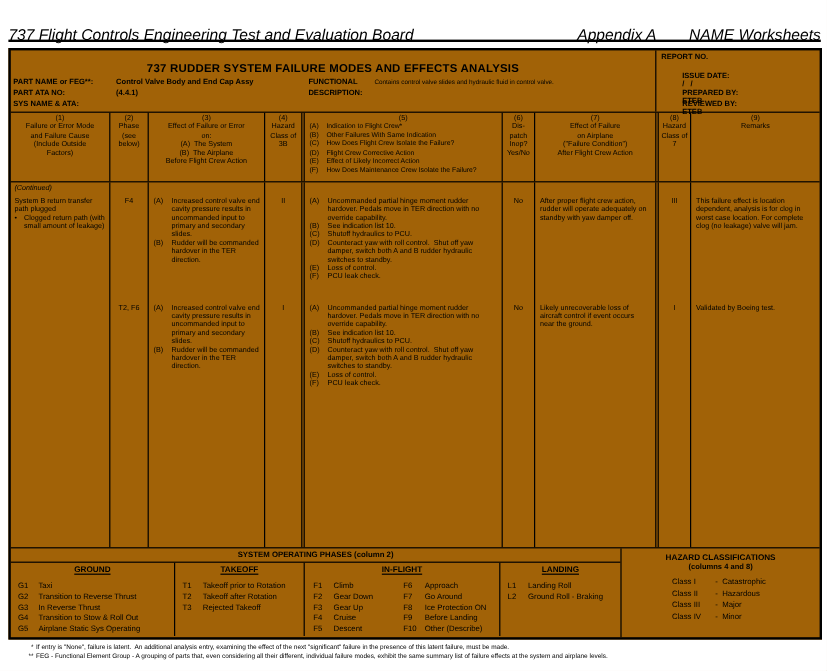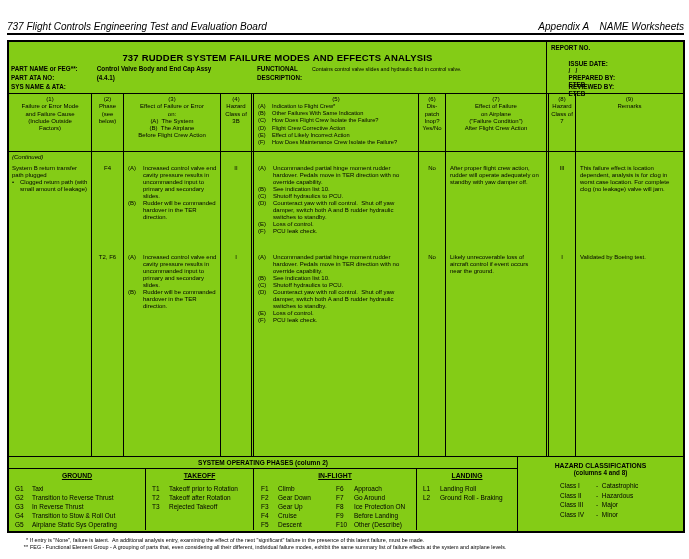--- a/index.html
+++ b/index.html
@@ -1,26 +1,26 @@
 <!DOCTYPE html>
 <html><head>
 <meta charset="utf-8">
 <style>
   * { margin:0; padding:0; box-sizing:border-box; }
   html,body { background:#fff; }
   body { width:689px; height:559px; font-family:"Liberation Sans", sans-serif; color:#000; }
   .page { position:relative; width:689px; height:559px; background:#fff; overflow:hidden; }
 
   
-  .page-header-row { position:absolute; left:7px; right:5px; top:21px; display:flex; justify-content:space-between; font-style:italic; font-size:10px; }
-  .ph-right span { margin-left:8px; }
+  .page-header-row { position:absolute; left:7px; right:5px; top:21px; display:flex; justify-content:space-between; font-style:italic; font-size:13px; }
+  .ph-right span { margin-left:24px; }
   .header-rule { position:absolute; left:7px; right:5px; top:33px; border-top:2px solid #000; }
 
   
-  .sheet { position:absolute; left:7px; top:40px; width:678px; height:493px; border:2px solid #000; background:#84cc16; }
+  .sheet { position:absolute; left:7px; top:40px; width:678px; height:493px; border:2px solid #000; background:#a16207; }
 
   
   .title-block { height:52px; border-bottom:1px solid #000; display:flex; position:relative; }
   .tb-left { flex:1; position:relative; }
   .tb-title { position:absolute; top:10px; left:0; width:100%; text-align:center; font-weight:bold; font-size:9.5px; letter-spacing:.2px; }
   .tb-abs { position:absolute; font-size:6.3px; font-weight:bold; white-space:nowrap; }
   .tb-label { display:inline-block; width:84px; }
   .tb-funcval { position:absolute; top:24px; left:303px; width:220px; font-size:5.3px; font-weight:normal; white-space:normal; }
   .tb-right { width:137px; border-left:1px solid #000; position:relative; font-size:6.3px; font-weight:bold; }
   .tbr-row { position:absolute; left:4px; white-space:pre; }

